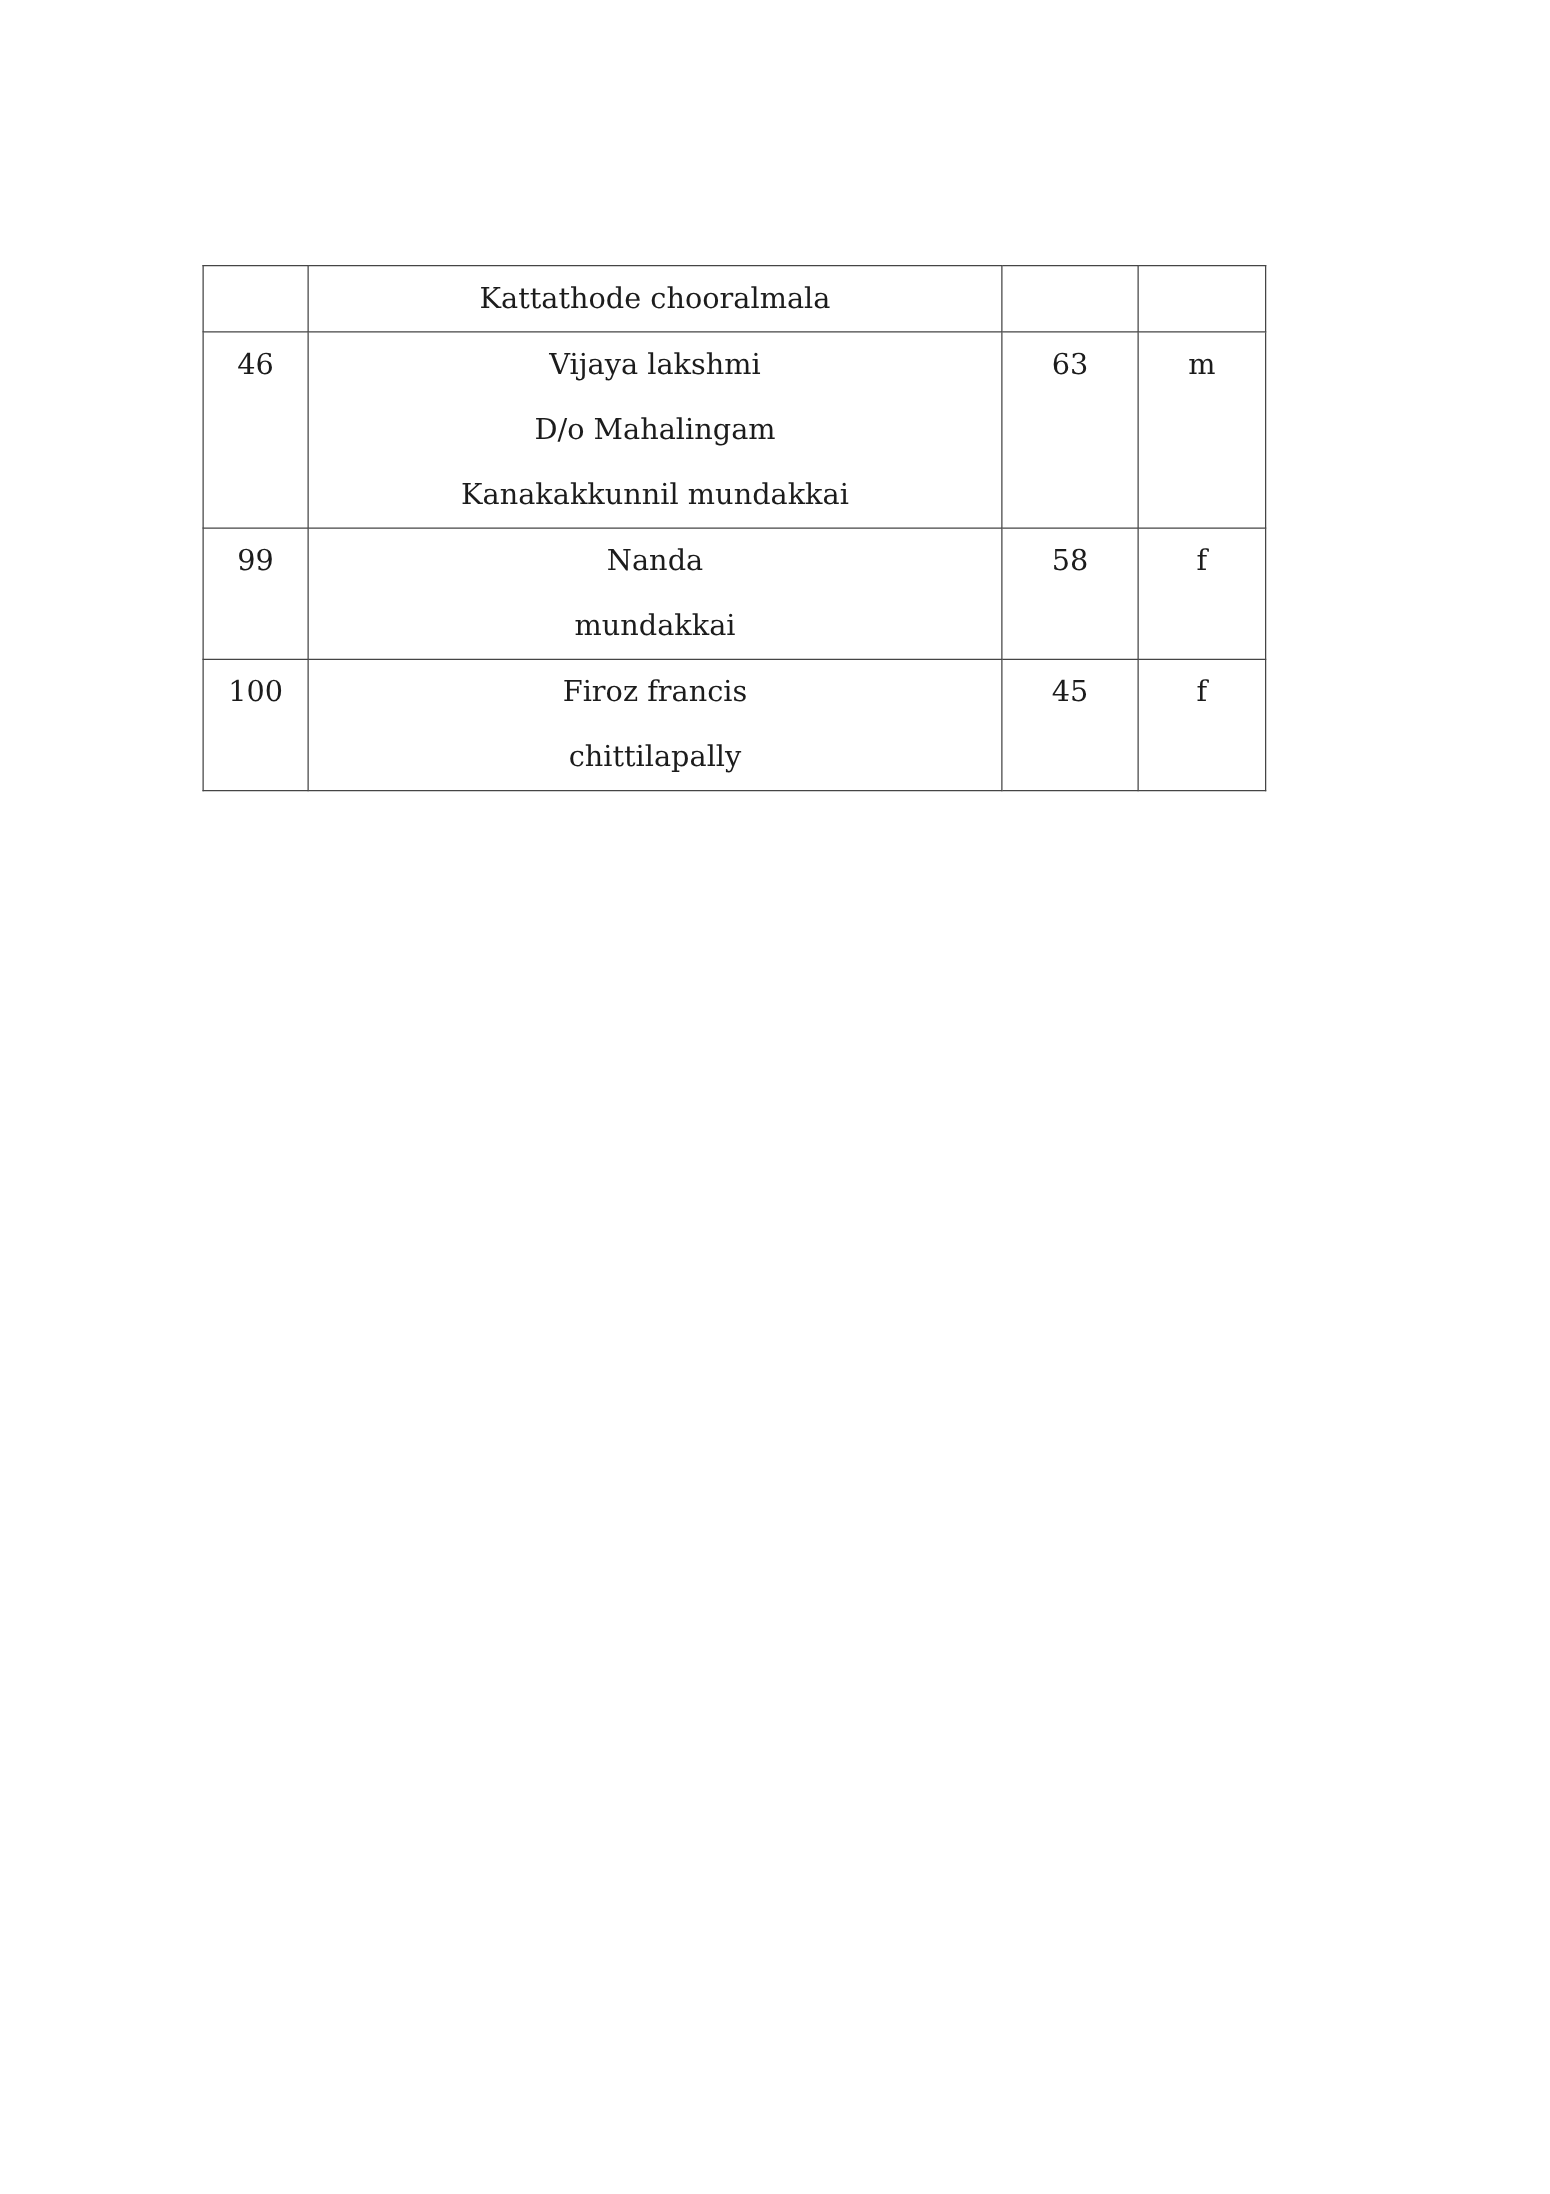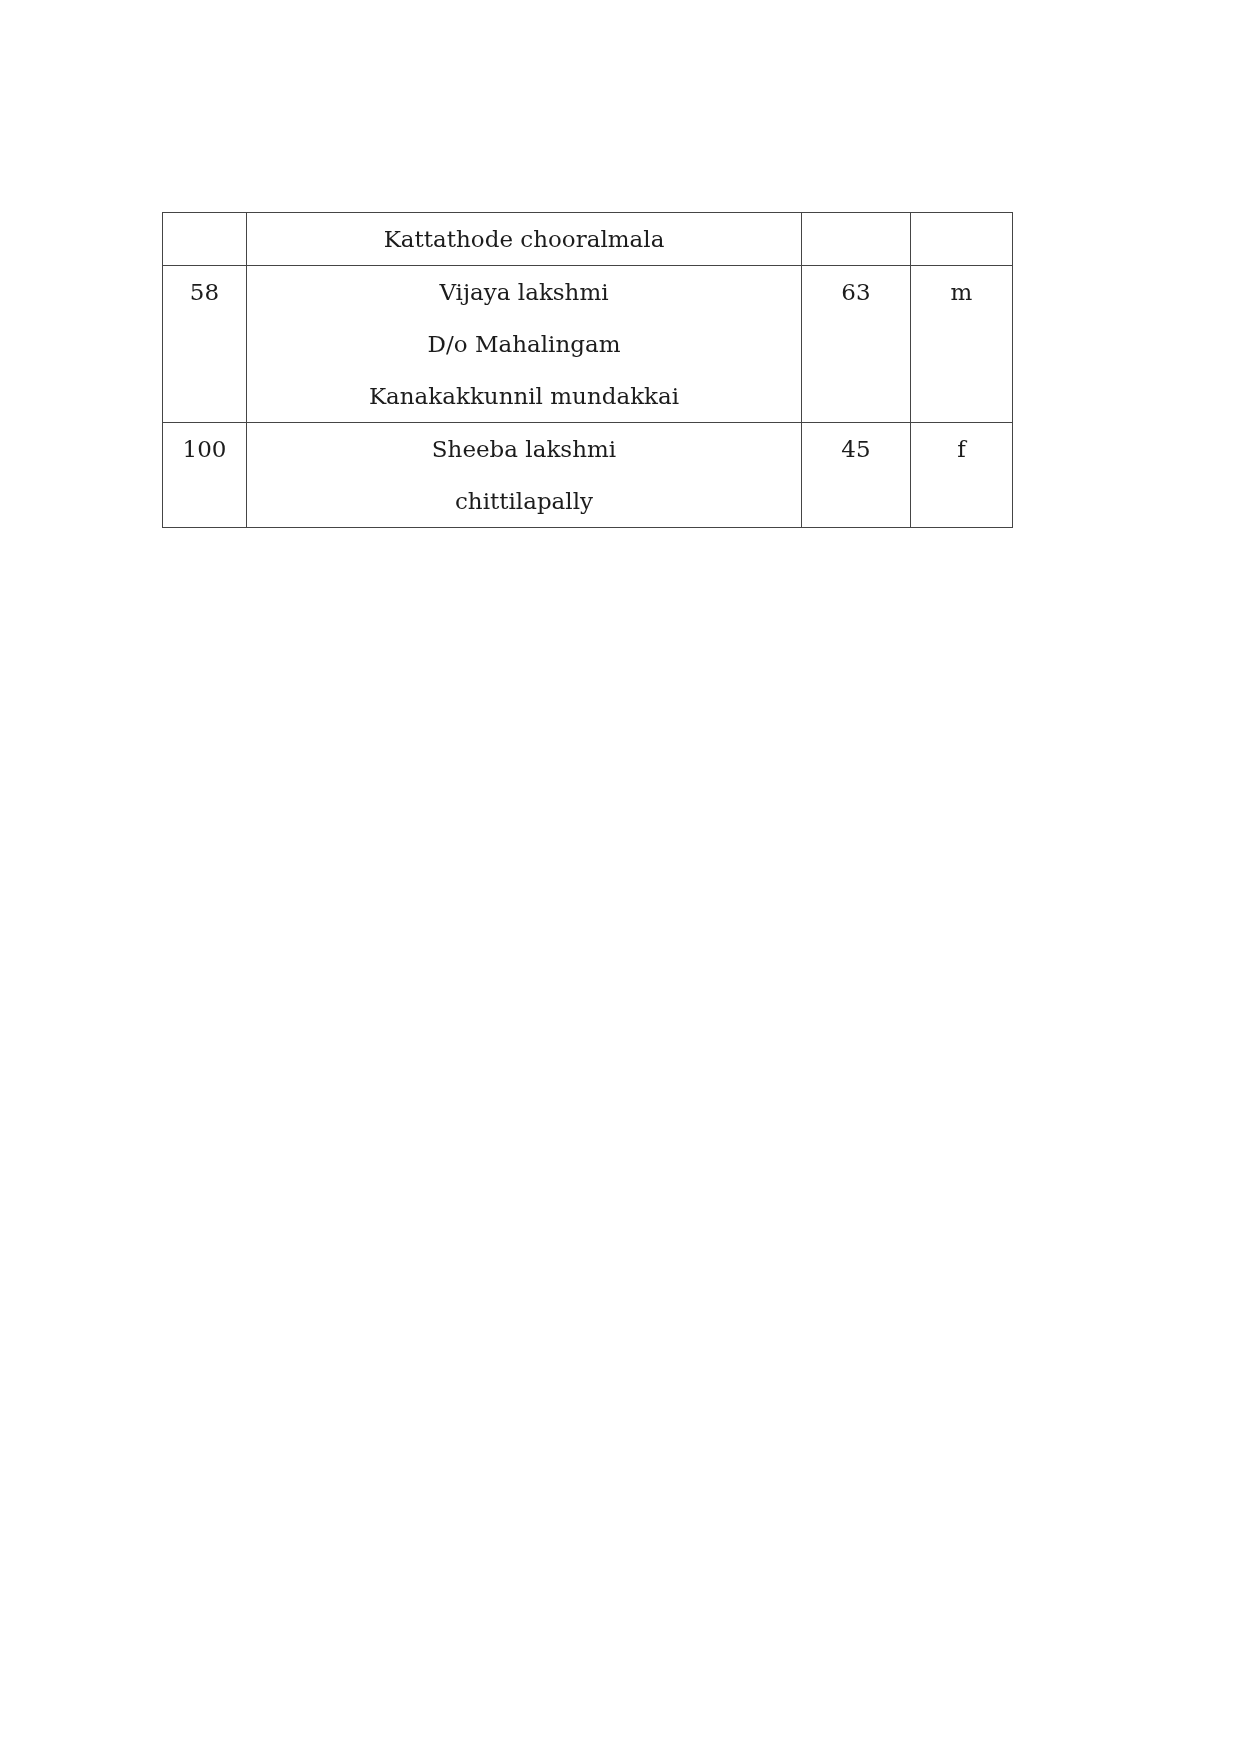--- a/index.html
+++ b/index.html
@@ -63,40 +63,55 @@
           </td>
           <td>
             <div class="cell-line"></div>
           </td>
           <td>
             <div class="cell-line"></div>
           </td>
         </tr>
         <tr>
           <td>
-            <div class="cell-line">58</div>
+            <div class="cell-line">46</div>
           </td>
           <td>
             <div class="cell-line">Vijaya lakshmi</div>
             <div class="cell-line">D/o Mahalingam</div>
             <div class="cell-line">Kanakakkunnil mundakkai</div>
           </td>
           <td>
             <div class="cell-line">63</div>
           </td>
           <td>
             <div class="cell-line">m</div>
           </td>
         </tr>
         <tr>
           <td>
+            <div class="cell-line">99</div>
+          </td>
+          <td>
+            <div class="cell-line">Nanda</div>
+            <div class="cell-line">mundakkai</div>
+          </td>
+          <td>
+            <div class="cell-line">58</div>
+          </td>
+          <td>
+            <div class="cell-line">f</div>
+          </td>
+        </tr>
+        <tr>
+          <td>
             <div class="cell-line">100</div>
           </td>
           <td>
-            <div class="cell-line">Sheeba lakshmi</div>
+            <div class="cell-line">Firoz francis</div>
             <div class="cell-line">chittilapally</div>
           </td>
           <td>
             <div class="cell-line">45</div>
           </td>
           <td>
             <div class="cell-line">f</div>
           </td>
         </tr>
       </tbody>

